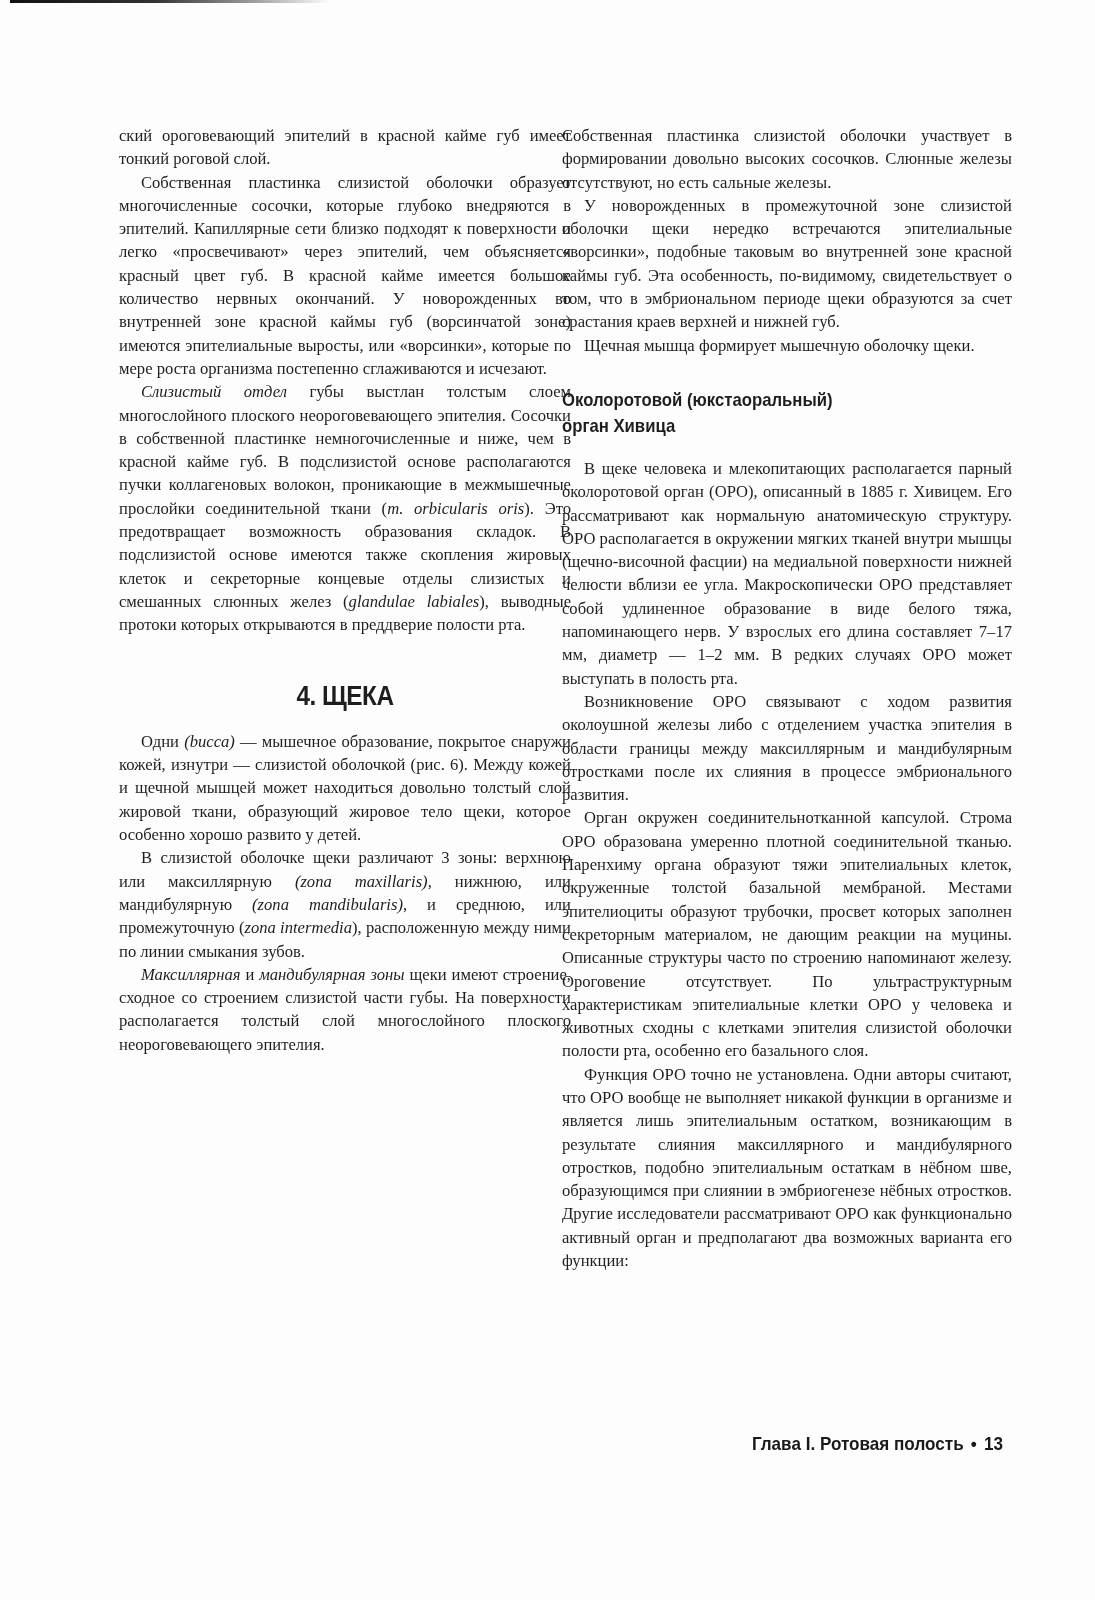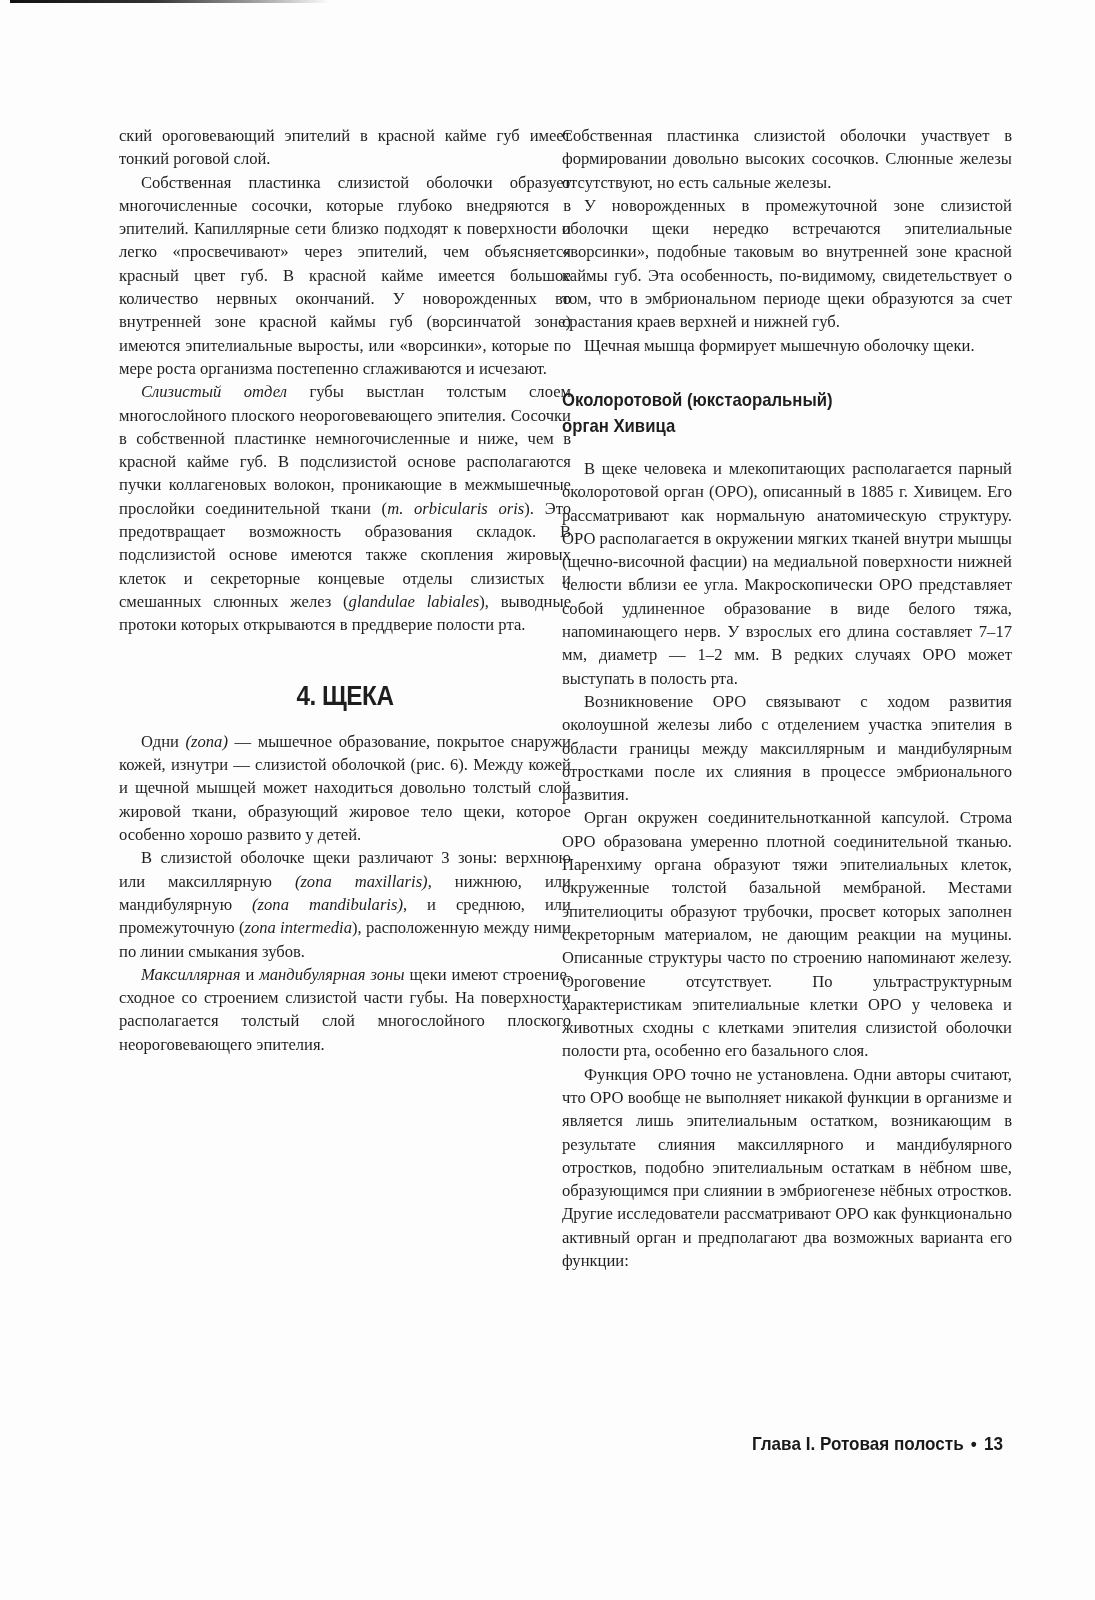--- a/index.html
+++ b/index.html
@@ -63,21 +63,21 @@
 <div class="col col-left">
   <p class="noindent">ский ороговевающий эпителий в красной кайме губ имеет тонкий роговой слой.</p>
   <p>Собственная пластинка слизистой оболочки образует многочисленные сосочки, которые глубоко внедряются в эпителий. Капиллярные сети близко подходят к поверхности и легко «просвечивают» через эпителий, чем объясняется красный цвет губ. В красной кайме имеется большое количество нервных окончаний. У новорожденных во внутренней зоне красной каймы губ (ворсинчатой зоне) имеются эпителиальные выросты, или «ворсинки», которые по мере роста организма постепенно сглаживаются и исчезают.</p>
   <p>
     <i>Слизистый отдел</i><span> губы выстлан толстым слоем многослойного плоского неороговевающего эпителия. Сосочки в собственной пластинке немногочисленные и ниже, чем в красной кайме губ. В подслизистой основе располагаются пучки коллагеновых волокон, проникающие в межмышечные прослойки соединительной ткани (</span><i>m. orbicularis oris</i><span>). Это предотвращает возможность образования складок. В подслизистой основе имеются также скопления жировых клеток и секреторные концевые отделы слизистых и смешанных слюнных желез (</span><i>glandulae labiales</i><span>), выводные протоки которых открываются в преддверие полости рта.</span>
   </p>
 
   <div class="chapter-heading">4. ЩЕКА</div>
 
   <p>
-    <span>Одни </span><i>(zona)</i><span> — мышечное образование, покрытое снаружи кожей, изнутри — слизистой оболочкой (рис. 6). Между кожей и щечной мышцей может находиться довольно толстый слой жировой ткани, образующий жировое тело щеки, которое особенно хорошо развито у детей.</span>
+    <span>Одни </span><i>(bucca)</i><span> — мышечное образование, покрытое снаружи кожей, изнутри — слизистой оболочкой (рис. 6). Между кожей и щечной мышцей может находиться довольно толстый слой жировой ткани, образующий жировое тело щеки, которое особенно хорошо развито у детей.</span>
   </p>
   <p>
     <span>В слизистой оболочке щеки различают 3 зоны: верхнюю или максиллярную </span><i>(zona maxillaris)</i><span>, нижнюю, или мандибулярную </span><i>(zona mandibularis)</i><span>, и среднюю, или промежуточную (</span><i>zona intermedia</i><span>), расположенную между ними по линии смыкания зубов.</span>
   </p>
   <p>
     <i>Максиллярная</i><span> и </span><i>мандибулярная зоны</i><span> щеки имеют строение, сходное со строением слизистой части губы. На поверхности располагается толстый слой многослойного плоского неороговевающего эпителия.</span>
   </p>
 </div>
 
 <div class="col col-right">

